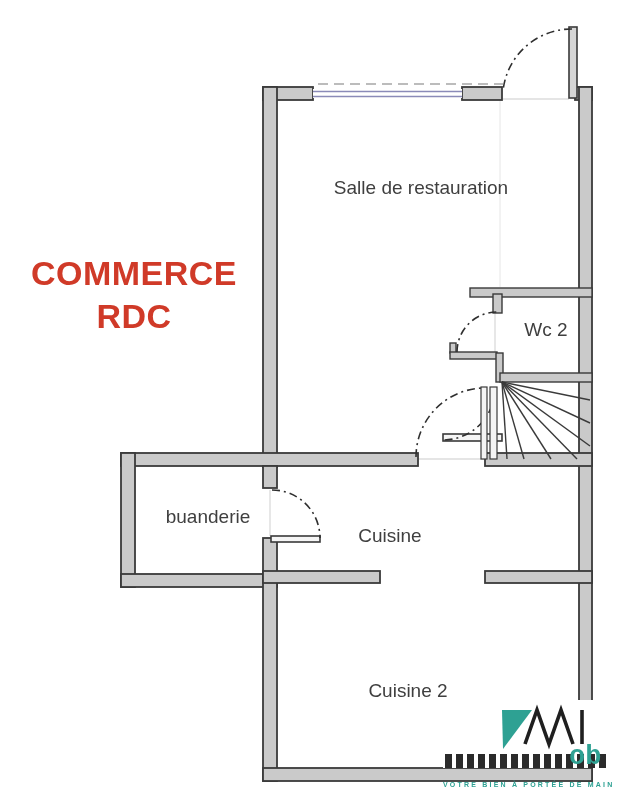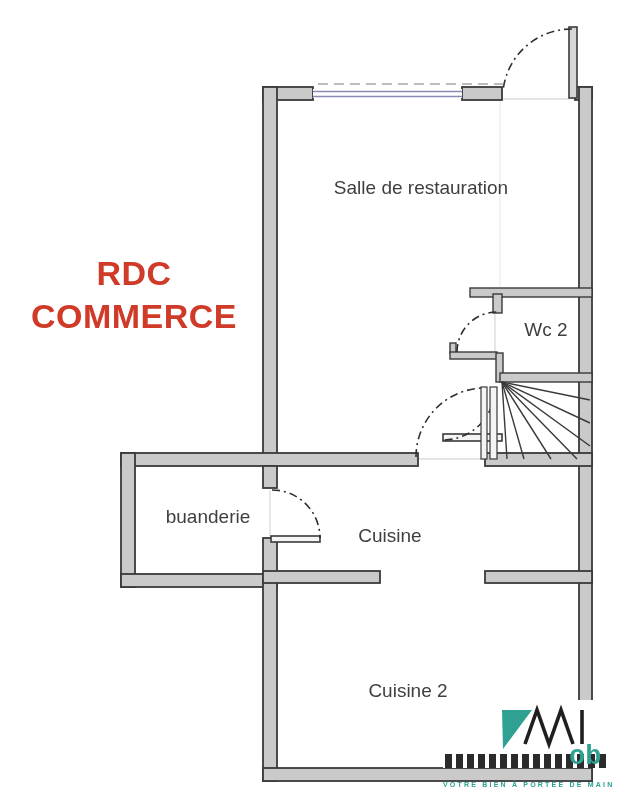--- a/index.html
+++ b/index.html
@@ -47,22 +47,22 @@
     position:absolute;left:443px;top:781px;width:200px;z-index:3;
     font-size:7px;letter-spacing:2.2px;color:#2ea193;font-weight:bold;white-space:nowrap;
   }
 </style>
 </head>
 <body>
 
 <div class="canvas">
 
   <div class="plan-title">
+    <div>COMMERCE</div>
     <div>RDC</div>
-    <div>COMMERCE</div>
   </div>
 
   <svg class="plan" width="642" height="800" viewBox="0 0 642 800">
 
     <line class="faint2" x1="500" y1="100" x2="500" y2="287"></line>
     <line class="faint" x1="503" y1="99" x2="569" y2="99"></line>
     <line class="faint" x1="418" y1="459" x2="484" y2="459"></line>
     <line class="faint" x1="495" y1="313" x2="495" y2="352"></line>
     <line class="faint" x1="270" y1="490" x2="270" y2="536"></line>
 

